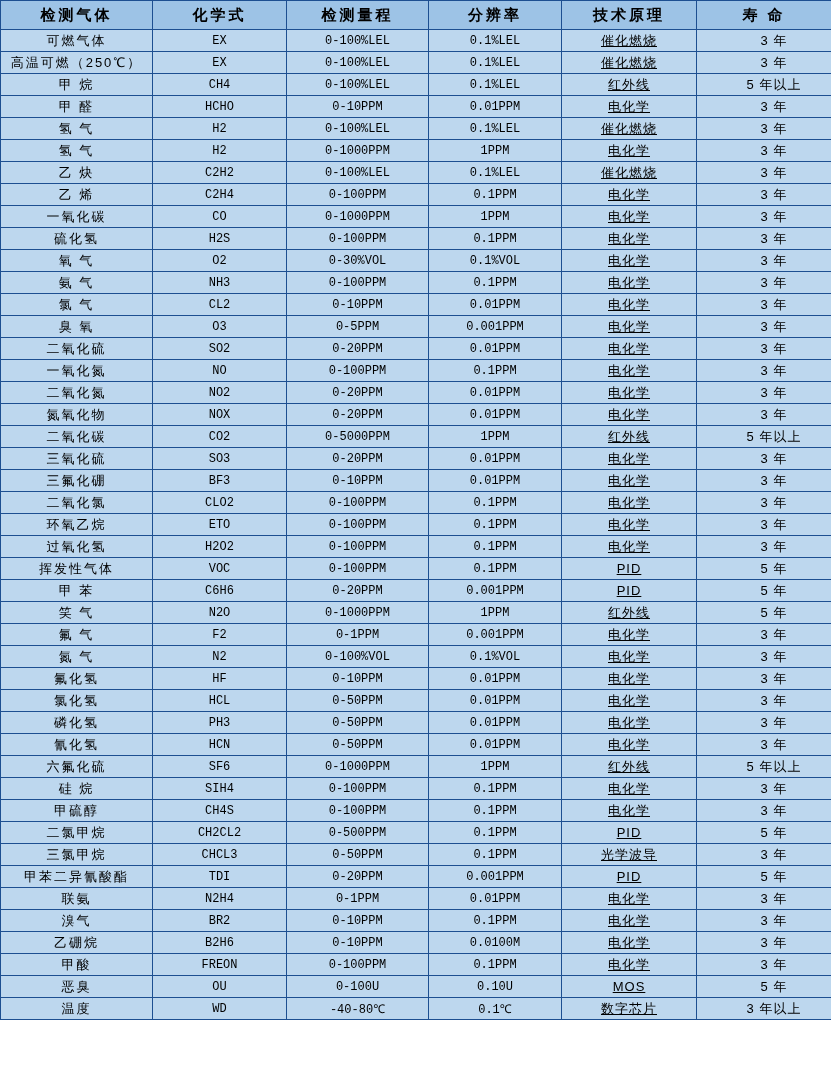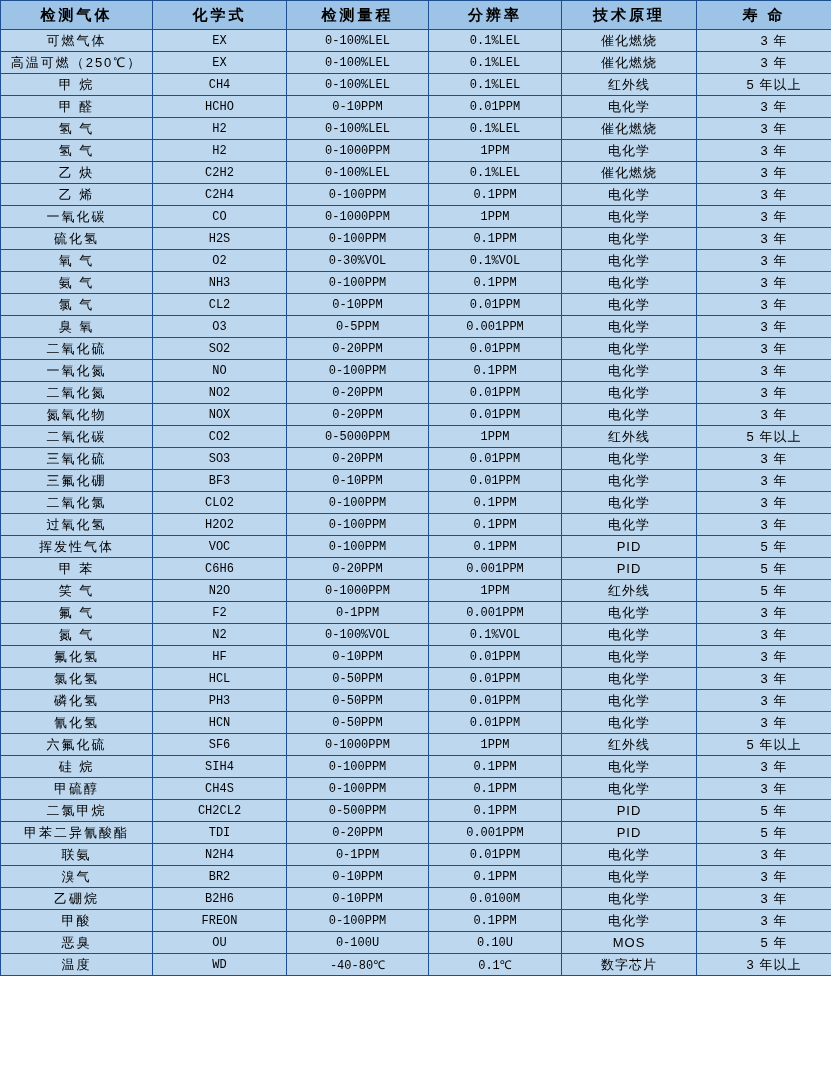--- a/index.html
+++ b/index.html
@@ -56,20 +56,21 @@
   }
   table.gas-table tbody td.col-formula,
   table.gas-table tbody td.col-range,
   table.gas-table tbody td.col-res {
     font-family: "Liberation Mono", monospace;
     font-size: 12px;
     letter-spacing: 0px;
   }
   table.gas-table tbody td.col-tech {
     letter-spacing: 1px;
+    text-decoration: underline;
   }
 </style>
 </head>
 <body>
 
 <table class="gas-table">
   <colgroup>
     <col class="c0">
       <col class="c1">
       <col class="c2">
@@ -258,20 +259,28 @@
       </tr>
       <tr>
         <td class="col-name">二氧化氯</td>
         <td class="col-formula">CLO2</td>
         <td class="col-range">0-100PPM</td>
         <td class="col-res">0.1PPM</td>
         <td class="col-tech">电化学</td>
         <td class="col-life">3 年</td>
       </tr>
       <tr>
+        <td class="col-name">环氧乙烷</td>
+        <td class="col-formula">ETO</td>
+        <td class="col-range">0-100PPM</td>
+        <td class="col-res">0.1PPM</td>
+        <td class="col-tech">电化学</td>
+        <td class="col-life">3 年</td>
+      </tr>
+      <tr>
         <td class="col-name">过氧化氢</td>
         <td class="col-formula">H2O2</td>
         <td class="col-range">0-100PPM</td>
         <td class="col-res">0.1PPM</td>
         <td class="col-tech">电化学</td>
         <td class="col-life">3 年</td>
       </tr>
       <tr>
         <td class="col-name">挥发性气体</td>
         <td class="col-formula">VOC</td>
@@ -370,20 +379,28 @@
       </tr>
       <tr>
         <td class="col-name">二氯甲烷</td>
         <td class="col-formula">CH2CL2</td>
         <td class="col-range">0-500PPM</td>
         <td class="col-res">0.1PPM</td>
         <td class="col-tech">PID</td>
         <td class="col-life">5 年</td>
       </tr>
       <tr>
+        <td class="col-name">三氯甲烷</td>
+        <td class="col-formula">CHCL3</td>
+        <td class="col-range">0-50PPM</td>
+        <td class="col-res">0.1PPM</td>
+        <td class="col-tech">光学波导</td>
+        <td class="col-life">3 年</td>
+      </tr>
+      <tr>
         <td class="col-name">甲苯二异氰酸酯</td>
         <td class="col-formula">TDI</td>
         <td class="col-range">0-20PPM</td>
         <td class="col-res">0.001PPM</td>
         <td class="col-tech">PID</td>
         <td class="col-life">5 年</td>
       </tr>
       <tr>
         <td class="col-name">联氨</td>
         <td class="col-formula">N2H4</td>

